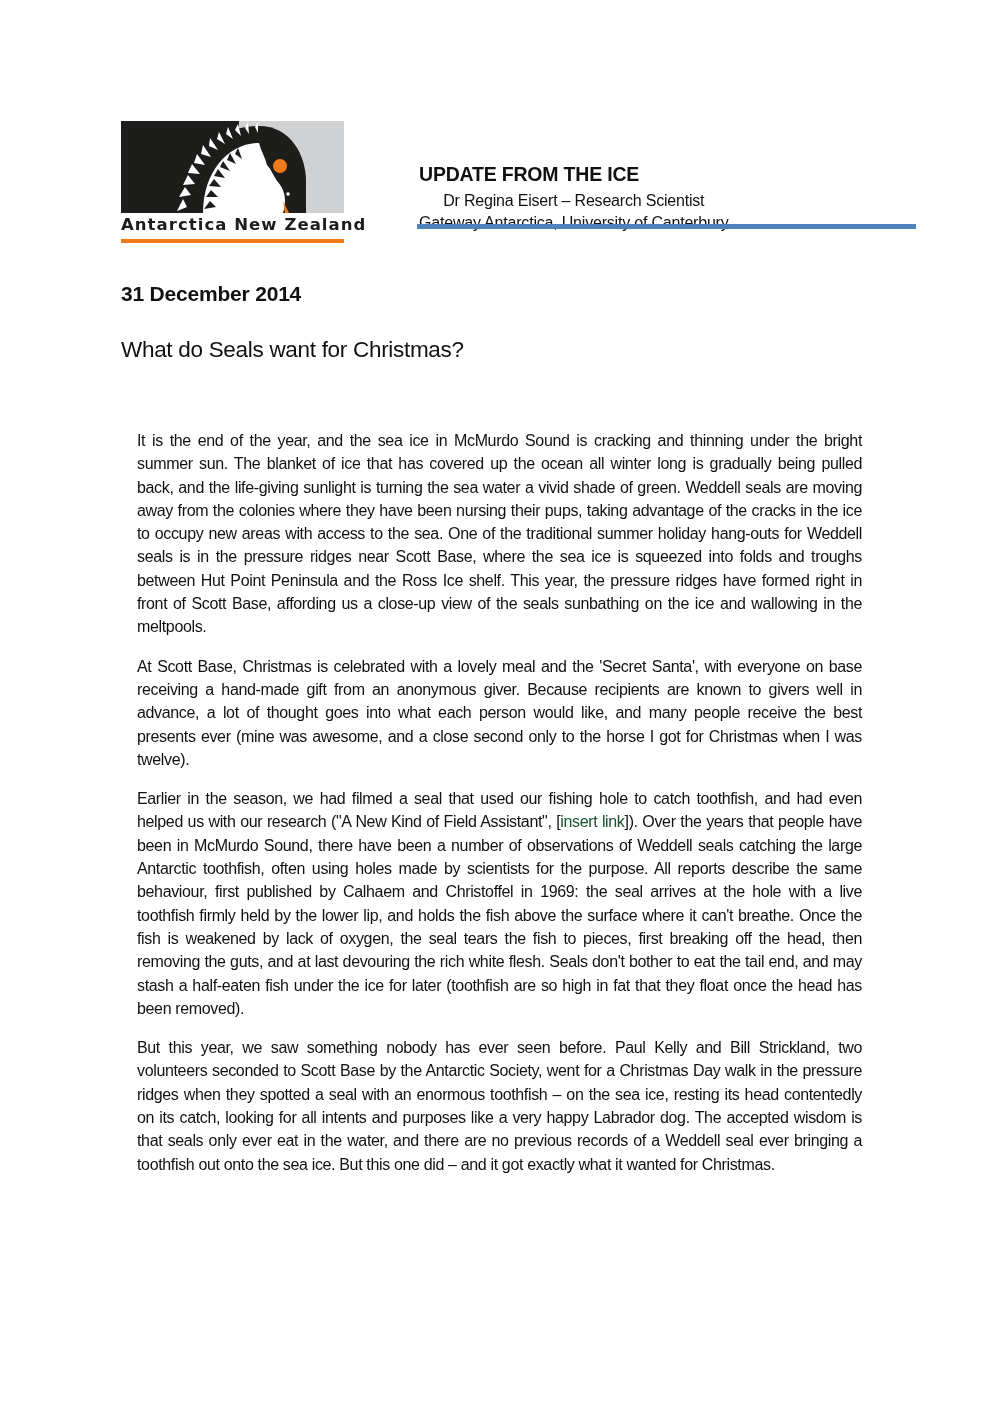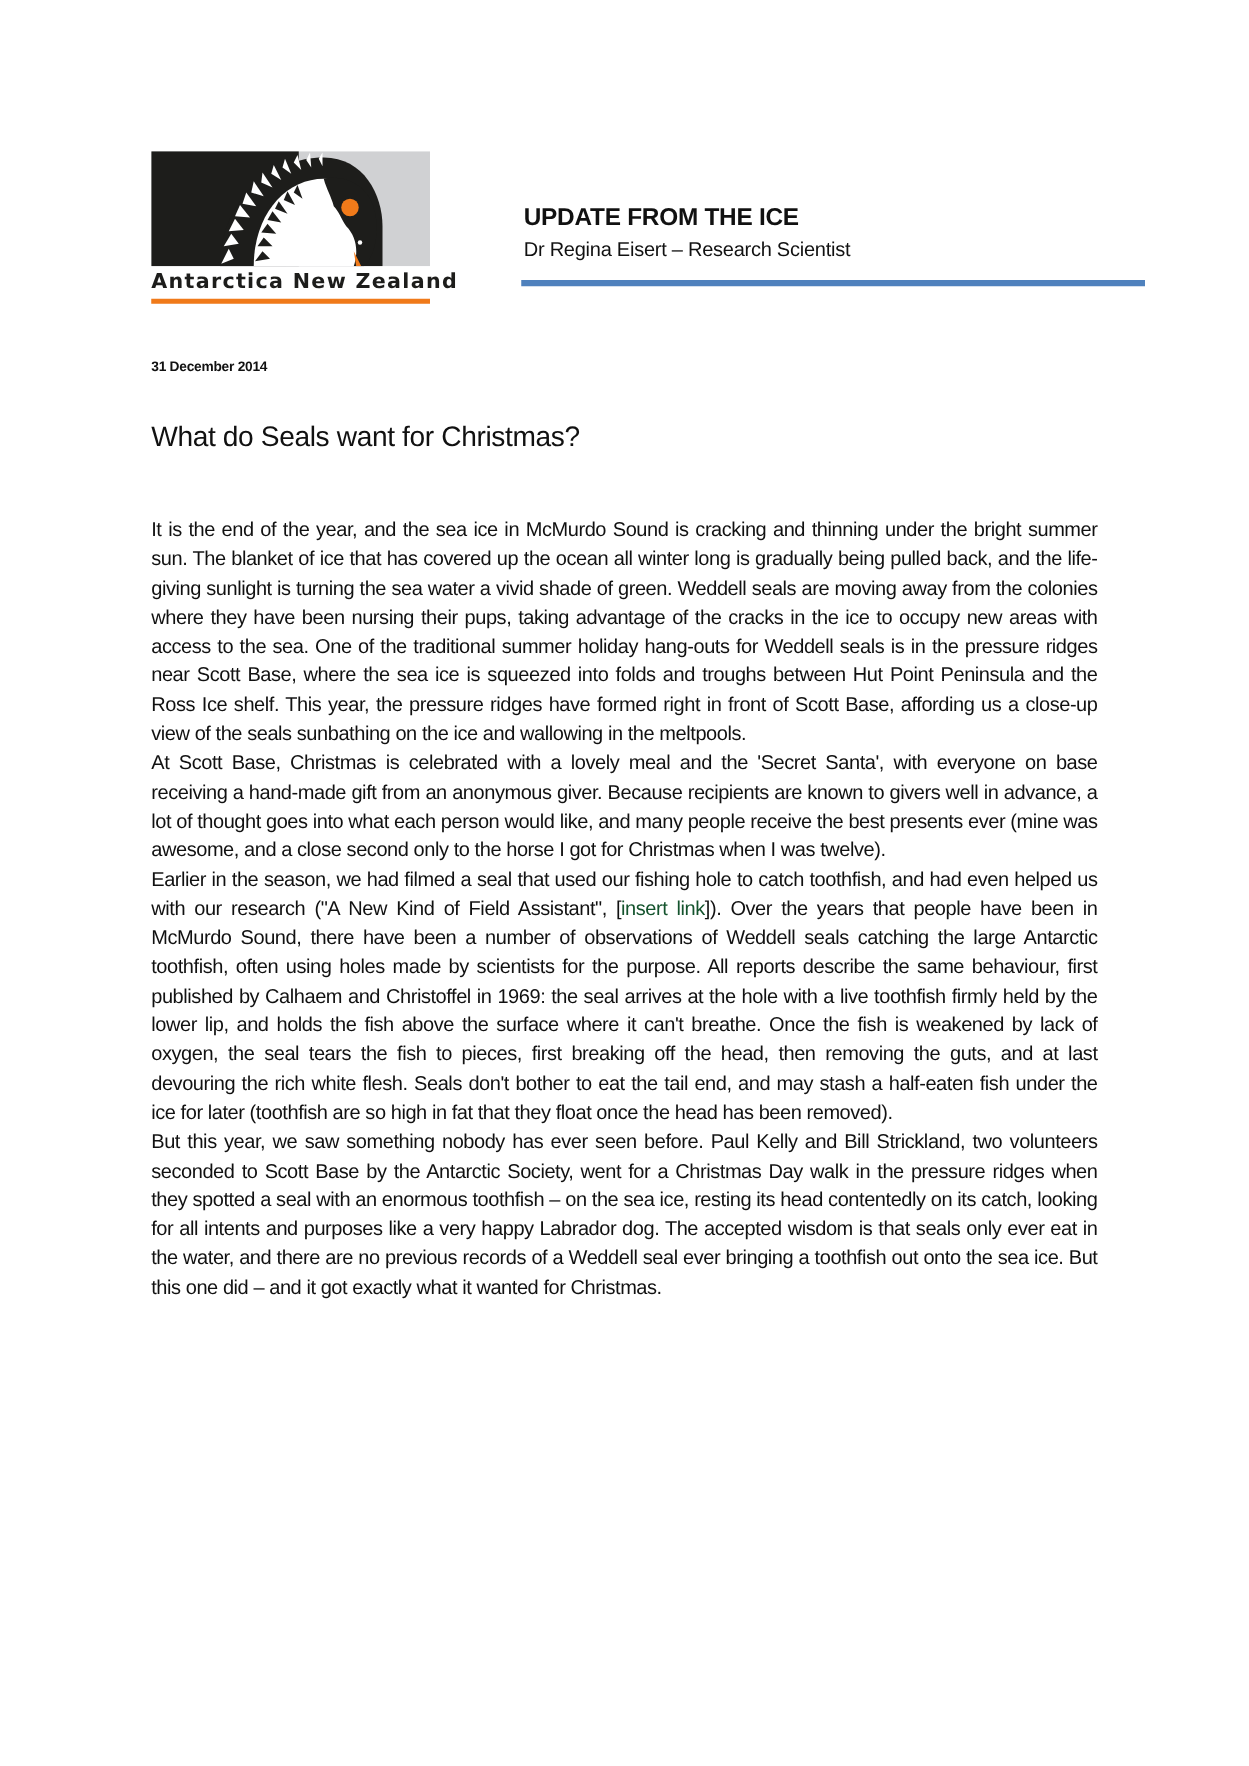--- a/index.html
+++ b/index.html
@@ -9,25 +9,25 @@
     .logo-art { position: absolute; left: 0; top: 0; width: 223px; height: 92px; }
     .logo-text { position: absolute; left: 0; top: 93px; width: 223px; font-family: "DejaVu Sans", sans-serif; font-size: 16.5px; font-weight: bold; letter-spacing: 1.05px; color: #1d1d1b; white-space: nowrap; line-height: 22px; }
     .logo-bar { position: absolute; left: 0; top: 118px; width: 223px; height: 4px; background: #f07a1a; }
 
     .masthead { position: absolute; left: 419px; top: 130px; margin-top: 32px; }
     .masthead .title { font-family: "Liberation Sans", sans-serif; font-weight: bold; font-size: 19.5px; color: #111; line-height: 24px; letter-spacing: -0.2px; }
     .masthead .line { font-size: 16px; line-height: 22px; color: #111; letter-spacing: -0.2px; }
     .masthead .line.first { margin-top: 4px; text-align: center; }
     .rule { position: absolute; left: 417px; top: 224px; width: 499px; height: 5px; background: #4f81bd; }
 
-    .date { position: absolute; left: 121px; top: 283px; font-weight: bold; font-size: 11px; line-height: 22px; letter-spacing: -0.2px; }
+    .date { position: absolute; left: 121px; top: 283px; font-weight: bold; font-size: 21px; line-height: 22px; letter-spacing: -0.2px; }
     .headline { position: absolute; left: 121px; top: 335px; font-weight: normal; font-size: 22.5px; line-height: 30px; letter-spacing: -0.3px; }
 
     .body { position: absolute; left: 121px; top: 413px; width: 757px; font-size: 16px; line-height: 23.3px; letter-spacing: -0.35px; text-align: justify; color: #111; font-family: "Liberation Sans Narrow", "Liberation Sans", sans-serif; }
-    .body p { margin: 0; }
+    .body p { margin: 16px; }
     .body .link { color: #14532d; }
   </style>
 </head>
 <body>
 
 <div class="logo">
   <svg class="logo-art" viewBox="0 0 223 92" width="223" height="92">
     <rect x="0" y="0" width="223" height="92" fill="#d0d1d3"></rect>
     <rect x="0" y="0" width="118" height="92" fill="#1d1d1b"></rect>
     <path d="M55,92 C55,40 95,5 138,5 C170,5 185,35 185,60 L185,92 Z" fill="#1d1d1b"></path>
@@ -61,20 +61,21 @@
     <circle cx="167" cy="73" r="1.8" fill="#ffffff"></circle>
     <path d="M162,80 L168,92 L164,92 Z" fill="#f07a1a"></path>
   </svg>
   <div class="logo-text">Antarctica New Zealand</div>
   <div class="logo-bar"></div>
 </div>
 
 <div class="masthead">
   <div class="title">UPDATE FROM THE ICE</div>
   <div class="line first">Dr Regina Eisert – Research Scientist</div>
+  <div class="line">Gateway Antarctica, University of Canterbury</div>
 </div>
 <div class="rule"></div>
 
 <div class="date">31 December 2014</div>
 <div class="headline">What do Seals want for Christmas?</div>
 
 <div class="body">
   <p>It is the end of the year, and the sea ice in McMurdo Sound is cracking and thinning under the bright summer sun.  The blanket of ice that has covered up the ocean all winter long is gradually being pulled back, and the life-giving sunlight is turning the sea water a vivid shade of green.  Weddell seals are moving away from the colonies where they have been nursing their pups, taking advantage of the cracks in the ice to occupy new areas with access to the sea.  One of the traditional summer holiday hang-outs for Weddell seals is in the pressure ridges near Scott Base, where the sea ice is squeezed into folds and troughs between Hut Point Peninsula and the Ross Ice shelf.  This year, the pressure ridges have formed right in front of Scott Base, affording us a close-up view of the seals sunbathing on the ice and wallowing in the meltpools.</p>
   <p>At Scott Base, Christmas is celebrated with a lovely meal and the 'Secret Santa', with everyone on base receiving a hand-made gift from an anonymous giver. Because recipients are known to givers well in advance, a lot of thought goes into what each person would like, and many people receive the best presents ever (mine was awesome, and a close second only to the horse I got for Christmas when I was twelve).</p>
   <p><span>Earlier in the season, we had filmed a seal that used our fishing hole to catch toothfish, and had even helped us with our research ("A New Kind of Field Assistant", [</span><a class="link">insert link</a><span>]). Over the years that people have been in McMurdo Sound, there have been a number of observations of Weddell seals catching the large Antarctic toothfish, often using holes made by scientists for the purpose.  All reports describe the same behaviour, first published by Calhaem and Christoffel in 1969: the seal arrives at the hole with a live toothfish firmly held by the lower lip, and holds the fish above the surface where it can't breathe. Once the fish is weakened by lack of oxygen, the seal tears the fish to pieces, first breaking off the head, then removing the guts, and at last devouring the rich white flesh. Seals don't bother to eat the tail end, and may stash a half-eaten fish under the ice for later (toothfish are so high in fat that they float once the head has been removed).</span></p>

